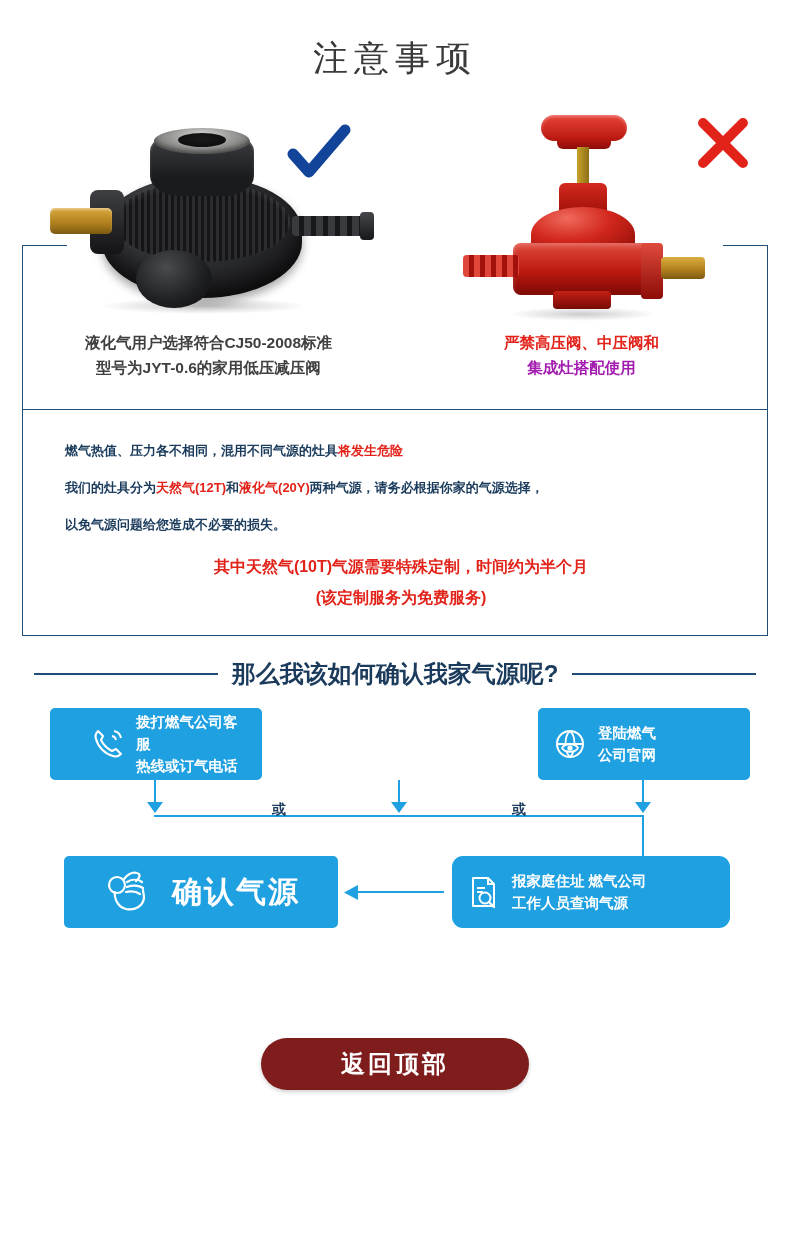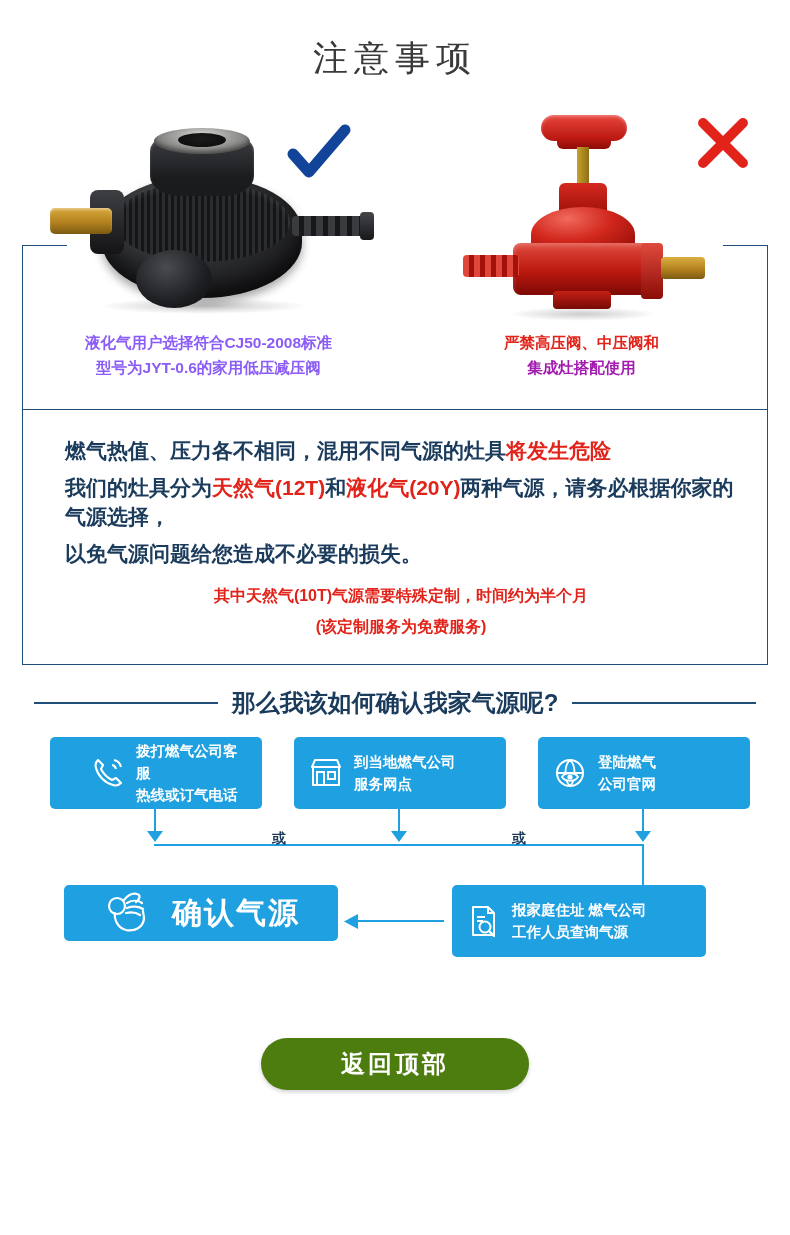--- a/index.html
+++ b/index.html
@@ -73,21 +73,21 @@
     align-items: flex-end;
     justify-content: center;
   }
 
   .caption {
     text-align: center;
     font-size: 15.5px;
     line-height: 25px;
     font-weight: bold;
   }
-  .caption.ok { color: #8b5cf6; }
+  .caption.ok { color: #404040; }
   .caption .red { color: #e2231a; }
   .caption .gray { color: #a21caf; }
 
   
   .mark-check {
     position: absolute;
     right: 44px;
     top: 22px;
     width: 64px;
     height: 64px;
@@ -276,21 +276,21 @@
 
   
   .notice-box {
     margin: 0 22px;
     border: 1.5px solid #1f4e79;
     border-top: none;
     padding: 26px 30px 22px 42px;
   }
   .notice-box p {
     margin: 0 0 8px 0;
-    font-size: 21px;
+    font-size: 13px;
     line-height: 29px;
     font-weight: bold;
     color: #1b3b5c;
   }
   .notice-box p .red { color: #e2231a; }
   .emph {
     text-align: center;
     color: #e2231a;
     font-size: 16px;
     line-height: 31px;
@@ -339,29 +339,29 @@
     line-height: 22px;
     font-weight: bold;
     white-space: pre-line;
   }
   .card .ico { flex: 0 0 auto; display: flex; align-items: center; }
 
   .card-c1 { left: 28px;  top: 0;  width: 212px; height: 72px; padding-left: 40px; }
   .card-c2 { left: 272px; top: 0;  width: 212px; height: 72px; }
   .card-c3 { left: 516px; top: 0;  width: 212px; height: 72px; }
   .card-confirm {
-    left: 42px; top: 148px; width: 274px; height: 56px;
+    left: 42px; top: 148px; width: 274px; height: 72px;
     justify-content: center; gap: 16px;
   }
   .card-confirm .big {
     font-size: 30px;
     font-weight: bold;
     letter-spacing: 2px;
   }
-  .card-query { left: 430px; top: 148px; width: 254px; height: 72px; }
+  .card-query { left: 430px; top: 148px; width: 278px; height: 72px; border-radius: 11px; }
 
   .conn { position: absolute; background: #1fa0e0; }
   .or-label {
     position: absolute;
     font-size: 14px;
     color: #1b3b5c;
     font-weight: bold;
   }
 
   
@@ -369,21 +369,21 @@
     position: absolute;
     left: 0; right: 0;
     top: 1038px;
     display: flex;
     justify-content: center;
   }
   .back-top {
     width: 268px;
     height: 52px;
     border-radius: 26px;
-    background: #4d7c0f;
+    background: #7f1d1d;
     color: #fff;
     font-size: 24px;
     font-weight: bold;
     letter-spacing: 3px;
     display: flex;
     align-items: center;
     justify-content: center;
     border: none;
     cursor: pointer;
     box-shadow: 0 2px 4px rgba(0,0,0,.18);
@@ -479,32 +479,20 @@
       <svg width="36" height="36" viewBox="0 0 36 36">
         <path d="M8 5 C6 7 5 10 6 13 C8 21 15 28 23 30 C26 31 29 30 31 28 L26 23 L22 25 C18 23 13 18 11 14 L13 10 Z" fill="none" stroke="#ffffff" stroke-width="2.1" stroke-linejoin="round"></path>
         <path d="M24 5 A9 9 0 0 1 31 12" fill="none" stroke="#fff" stroke-width="2"></path>
         <path d="M22 10 A5 5 0 0 1 26 14" fill="none" stroke="#fff" stroke-width="2"></path>
       </svg>
     </div>
     <div class="txt">拨打燃气公司客服
 热线或订气电话</div>
   </div>
 
-  <div class="card card-c2">
-    <div class="ico">
-      <svg width="36" height="36" viewBox="0 0 36 36">
-        <path d="M4 12 L7 5 H29 L32 12 Z" fill="none" stroke="#fff" stroke-width="2" stroke-linejoin="round"></path>
-        <rect x="5" y="12" width="26" height="18" fill="none" stroke="#fff" stroke-width="2"></rect>
-        <rect x="9" y="17" width="7" height="13" fill="none" stroke="#fff" stroke-width="2"></rect>
-        <rect x="20" y="17" width="7" height="7" fill="none" stroke="#fff" stroke-width="2"></rect>
-      </svg>
-    </div>
-    <div class="txt">到当地燃气公司
-服务网点</div>
-  </div>
 
   <div class="card card-c3">
     <div class="ico">
       <svg width="36" height="36" viewBox="0 0 36 36">
         <circle cx="18" cy="18" r="13" fill="none" stroke="#fff" stroke-width="2"></circle>
         <path d="M5 18 H31 M18 5 C12 10 12 26 18 31 M18 5 C24 10 24 26 18 31" fill="none" stroke="#fff" stroke-width="1.8"></path>
         <path d="M10 22 C13 17 23 17 26 22 C23 27 13 27 10 22 Z" fill="#1fa0e0" stroke="#fff" stroke-width="1.8"></path>
         <circle cx="18" cy="22" r="2.6" fill="#fff"></circle>
       </svg>
     </div>

